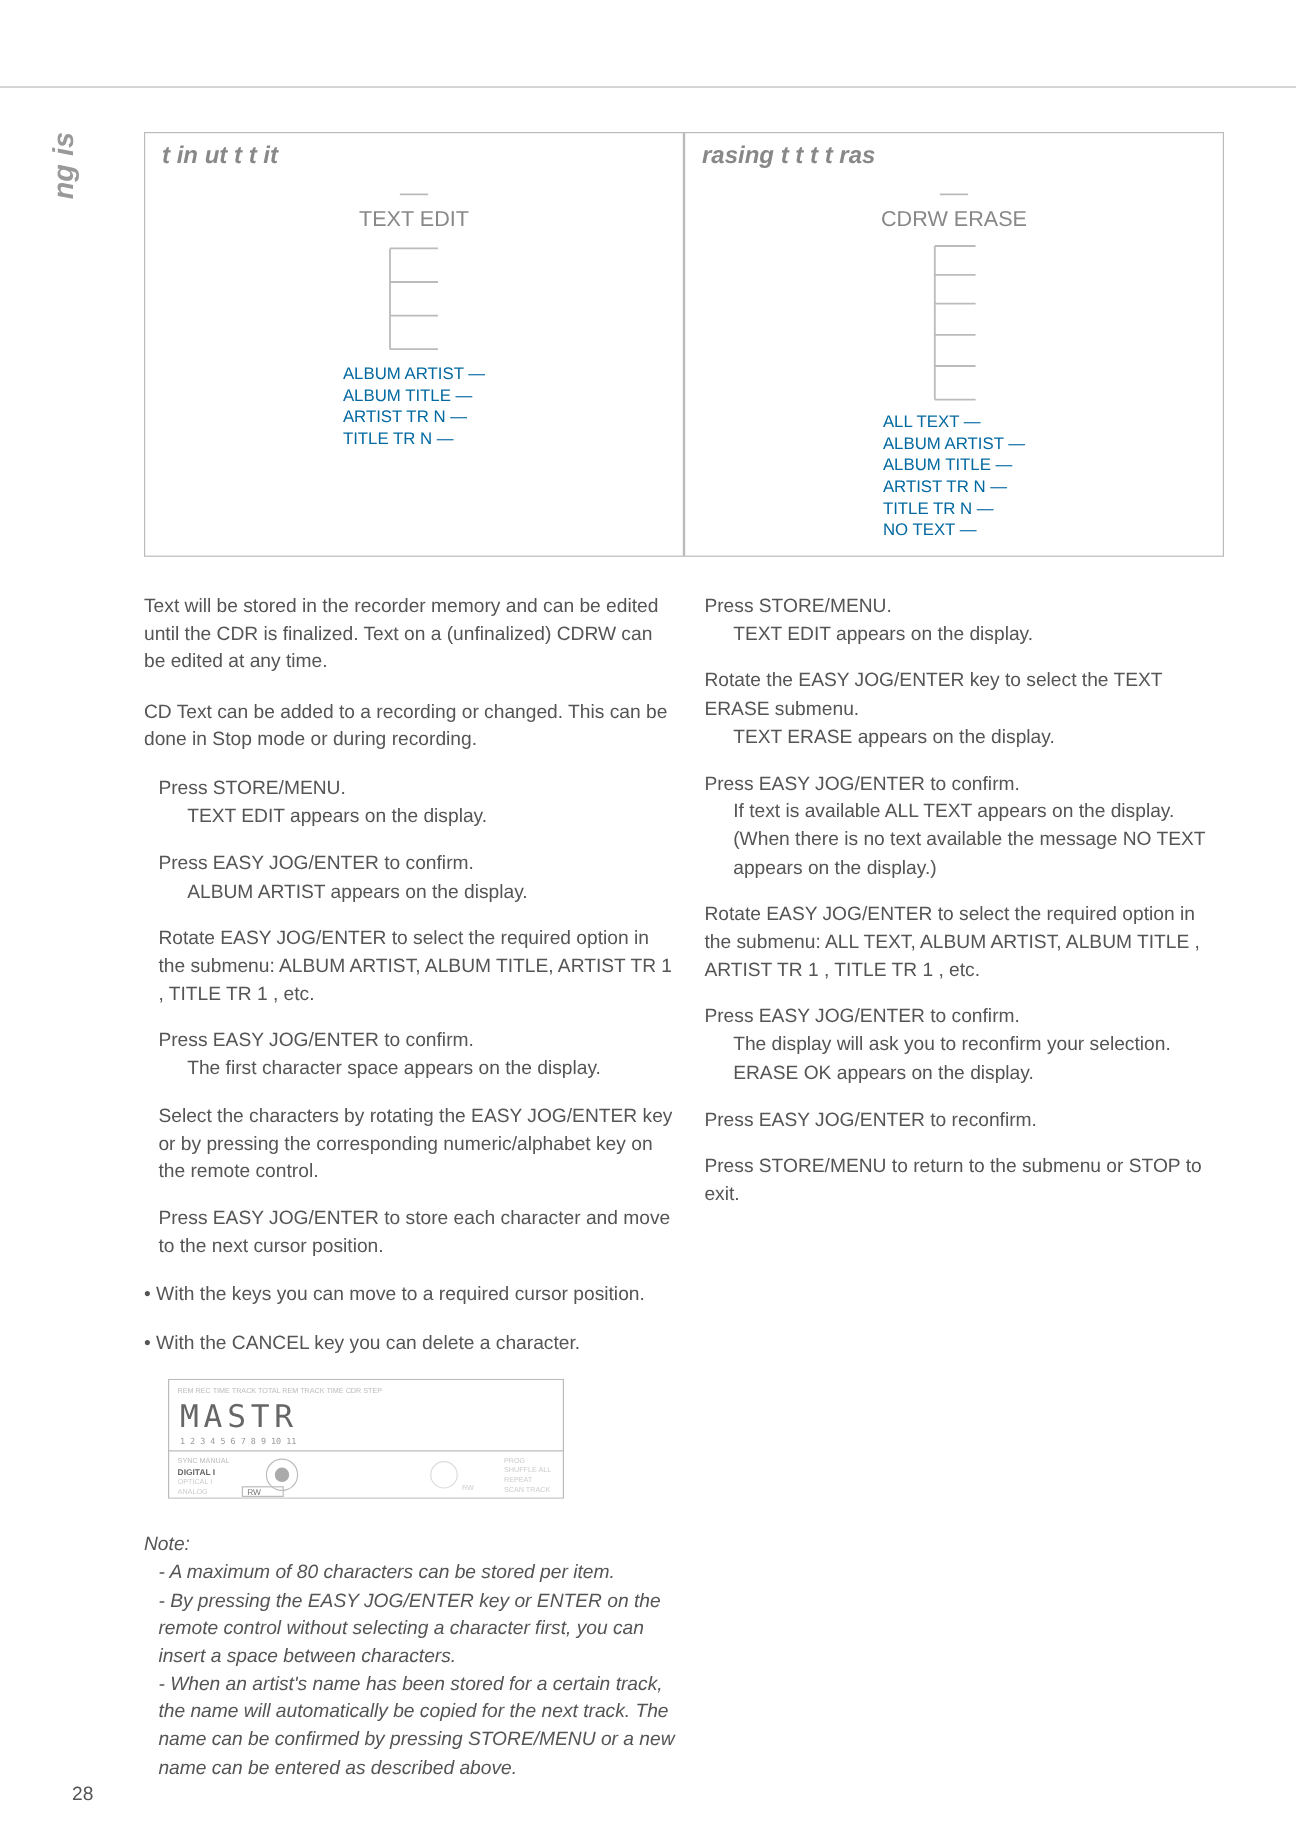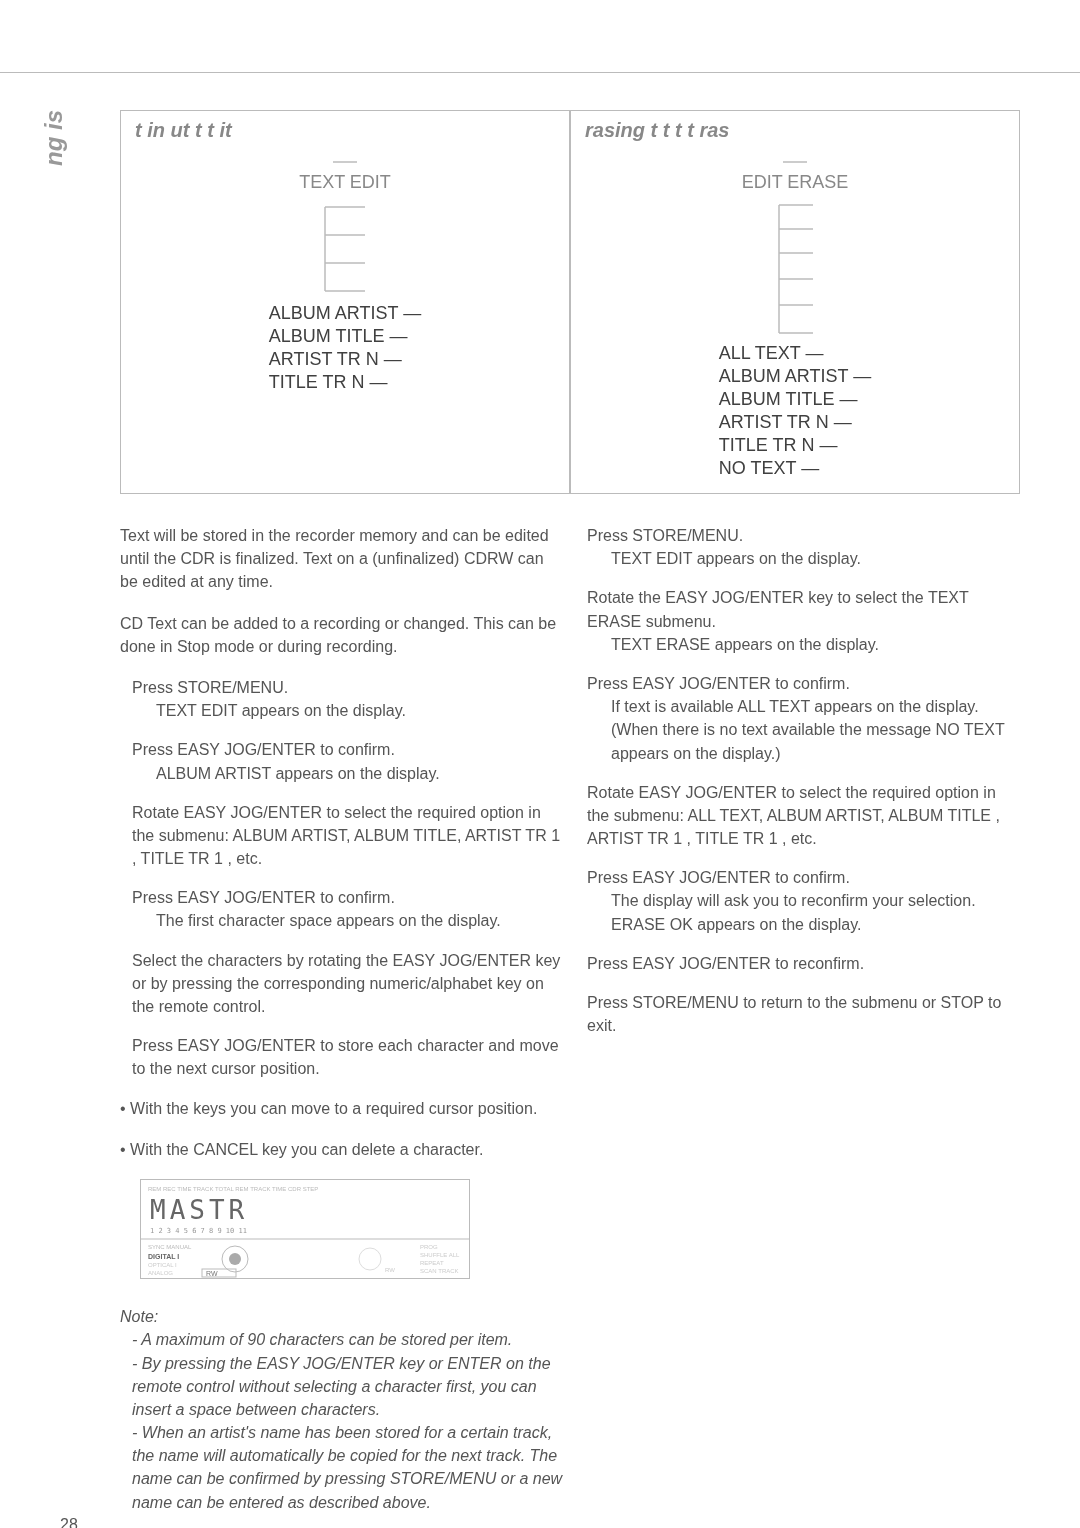--- a/index.html
+++ b/index.html
@@ -61,22 +61,22 @@
     color: #888;
     padding-top: 0;
     white-space: nowrap;
   }
   .diagram-items {
     display: flex;
     flex-direction: column;
     gap: 2px;
   }
   .diagram-item {
-    font-size: 18px;
-    color: #404040;
+    font-size: 14px;
+    color: #0369a1;
     white-space: nowrap;
   }
   .body-text {
     font-size: 16px;
     line-height: 1.45;
   }
   .para {
     margin: 0 0 18px 0;
   }
   .step {
@@ -148,21 +148,21 @@
         </div>
       </div>
     </div>
 
     <div class="diagram-box">
       <div class="diagram-title">rasing t   t t   t   ras</div>
       <div class="diagram-row">
         <svg width="24" height="20">
             <line class="tree-line" x1="0" y1="10" x2="24" y2="10"></line>
           </svg>
-        <div class="diagram-root">EDIT ERASE</div>
+        <div class="diagram-root">CDRW ERASE</div>
         <svg width="60" height="150">
           <line class="tree-line" x1="14" y1="12" x2="14" y2="140"></line>
           <line class="tree-line" x1="14" y1="12" x2="48" y2="12"></line>
           <line class="tree-line" x1="14" y1="36" x2="48" y2="36"></line>
           <line class="tree-line" x1="14" y1="60" x2="48" y2="60"></line>
           <line class="tree-line" x1="14" y1="86" x2="48" y2="86"></line>
           <line class="tree-line" x1="14" y1="112" x2="48" y2="112"></line>
           <line class="tree-line" x1="14" y1="140" x2="48" y2="140"></line>
         </svg>
         <div class="diagram-items">
@@ -230,21 +230,21 @@
 
           <text x="280" y="70" font-size="6" fill="#ccc">PROG</text>
           <text x="280" y="78" font-size="6" fill="#ccc">SHUFFLE    ALL</text>
           <text x="280" y="86" font-size="6" fill="#ccc">REPEAT</text>
           <text x="280" y="94" font-size="6" fill="#ccc">SCAN     TRACK</text>
         </svg>
       </div>
 
 
       <div class="note-label">Note:</div>
-      <div class="note-list">- A maximum of 90 characters can be stored per item.</div>
+      <div class="note-list">- A maximum of 80 characters can be stored per item.</div>
       <div class="note-list">- By pressing the EASY JOG/ENTER key or ENTER on the remote control without selecting a character first, you can insert a space between characters.</div>
       <div class="note-list">- When an artist's name has been stored for a certain track, the name will automatically be copied for the next track. The name can be confirmed by pressing STORE/MENU or a new name can be entered as described above.</div>
     </div>
 
     <div class="col col-right">
       <div class="step">
         <div>Press STORE/MENU.</div>
         <div class="sub">TEXT EDIT appears on the display.</div>
       </div>
 

